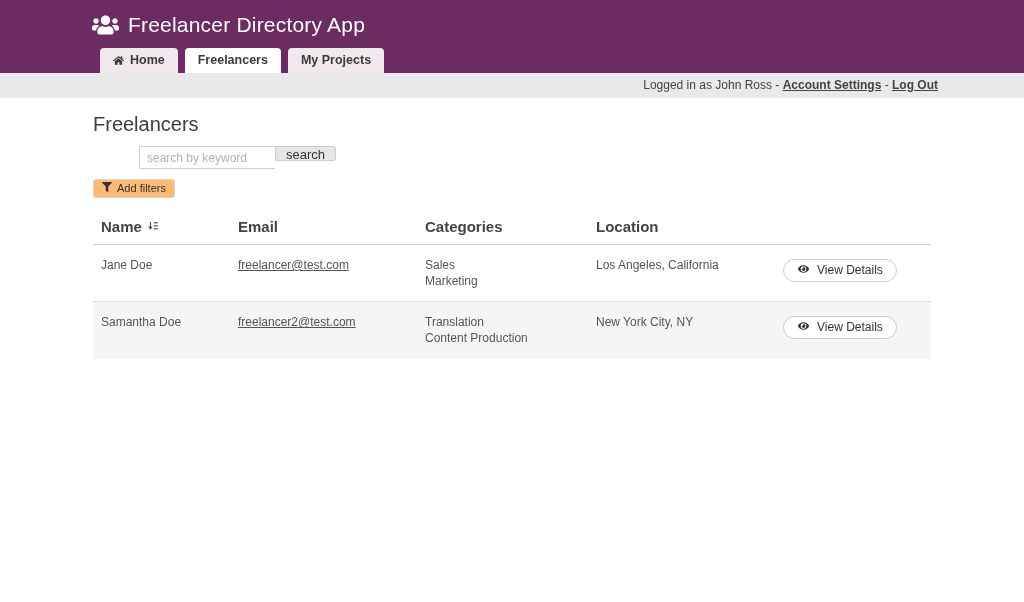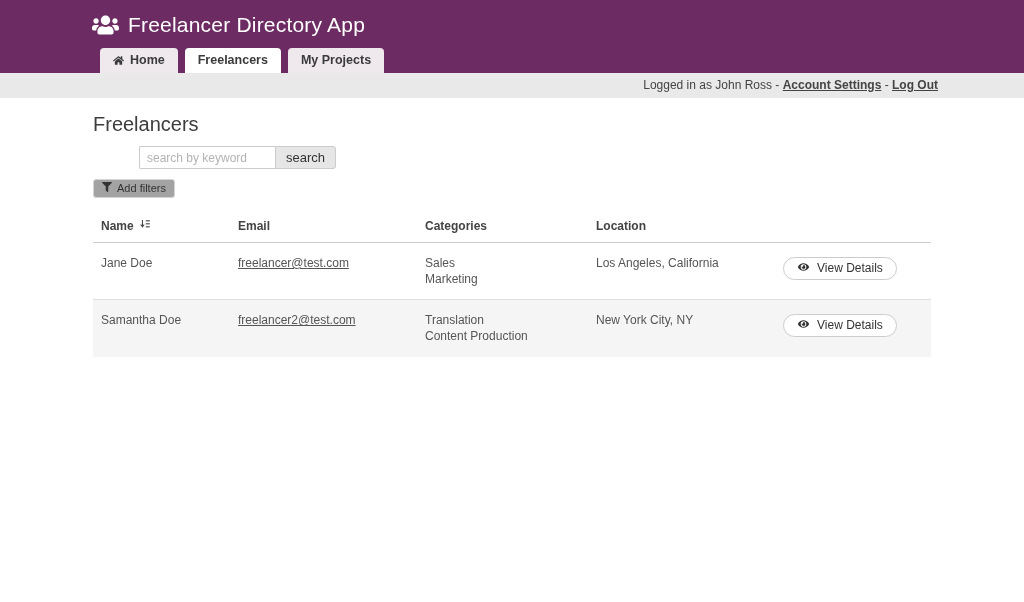--- a/index.html
+++ b/index.html
@@ -26,34 +26,34 @@
 
   
   .content { margin: 0 93px; width: 838px; }
   .page-title { font-size: 20px; font-weight: 400; color: #3d3d3d; margin-top: 15px; }
 
   .search-row { display: flex; margin-top: 10px; padding-left: 46px; }
   .search-input { width: 136px; height: 23px; border: 1px solid #ccc; border-right: none; padding: 0 7px;
                   font-size: 12px; color: #555; border-radius: 2px 0 0 2px; outline: none;
                   font-family: "Liberation Sans", sans-serif; }
   .search-input::placeholder { color: #b3b3b3; }
-  .search-btn { height: 23px; padding: 0 10px; background: #e6e6e6; border: 1px solid #ccc;
+  .search-btn { height: 15px; padding: 0 10px; background: #e6e6e6; border: 1px solid #ccc;
                 border-radius: 0 3px 3px 0; font-size: 13px; color: #333; cursor: pointer;
                 font-family: "Liberation Sans", sans-serif; }
 
   .add-filters-btn { margin-top: 10px; display: inline-flex; align-items: center; gap: 5px;
-                     background: #a3a3a3; border: 1px solid #d5d5d5; border-radius: 3px;
+                     background: #fdba74; border: 1px solid #d5d5d5; border-radius: 3px;
                      font-size: 11px; color: #333; padding: 2px 8px 3px; cursor: pointer;
                      font-family: "Liberation Sans", sans-serif; }
 
   
   table { width: 100%; border-collapse: collapse; margin-top: 13px; font-size: 12px; color: #555; }
   col.c-name { width: 137px; } col.c-email { width: 187px; } col.c-cat { width: 171px; }
   col.c-loc { width: 187px; } col.c-act { width: 156px; }
-  th { text-align: left; font-size: 12px; font-weight: 700; color: #444;
+  th { text-align: left; font-size: 15px; font-weight: 700; color: #444;
        padding: 7px 8px 9px; border-bottom: 1px solid #ccc; }
   th .th-inner { display: inline-flex; align-items: center; gap: 5px; }
   td { padding: 13px 8px 12px; vertical-align: top; border-bottom: 1px solid #e0e0e0; line-height: 1.22; }
   tbody tr:nth-child(even) { background: #f5f5f5; }
   tbody tr:last-child td { border-bottom: none; }
   .email-link { color: #555; text-decoration: underline; cursor: pointer; }
   .cat-line { margin-bottom: 1px; }
 
   .view-btn { display: inline-flex; align-items: center; gap: 7px; background: #fff; border: 1px solid #ccc;
               border-radius: 13px; padding: 3px 13px 4px; font-size: 12px; color: #333; cursor: pointer;

